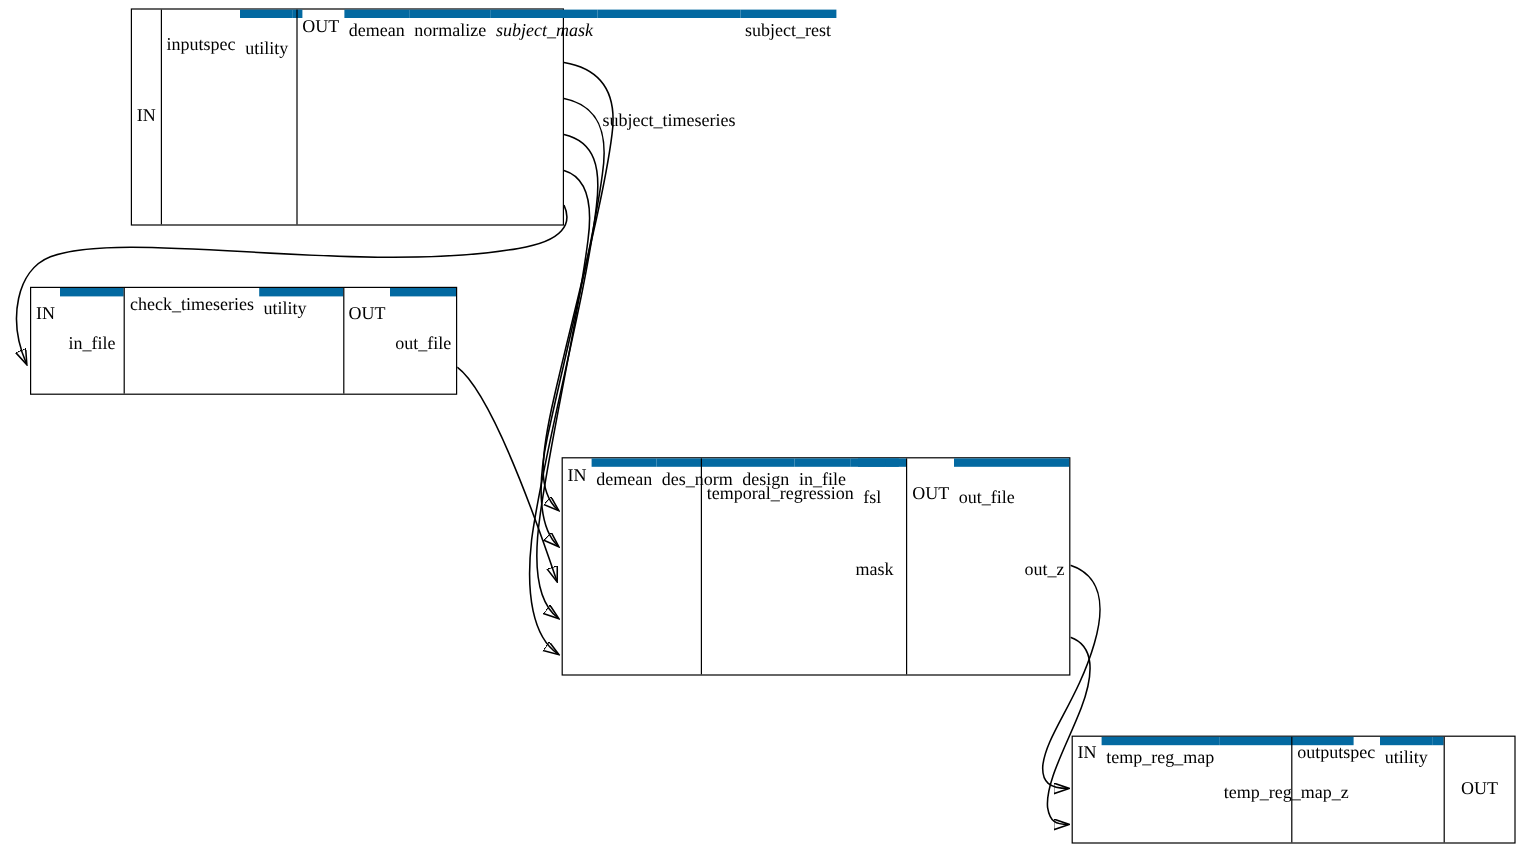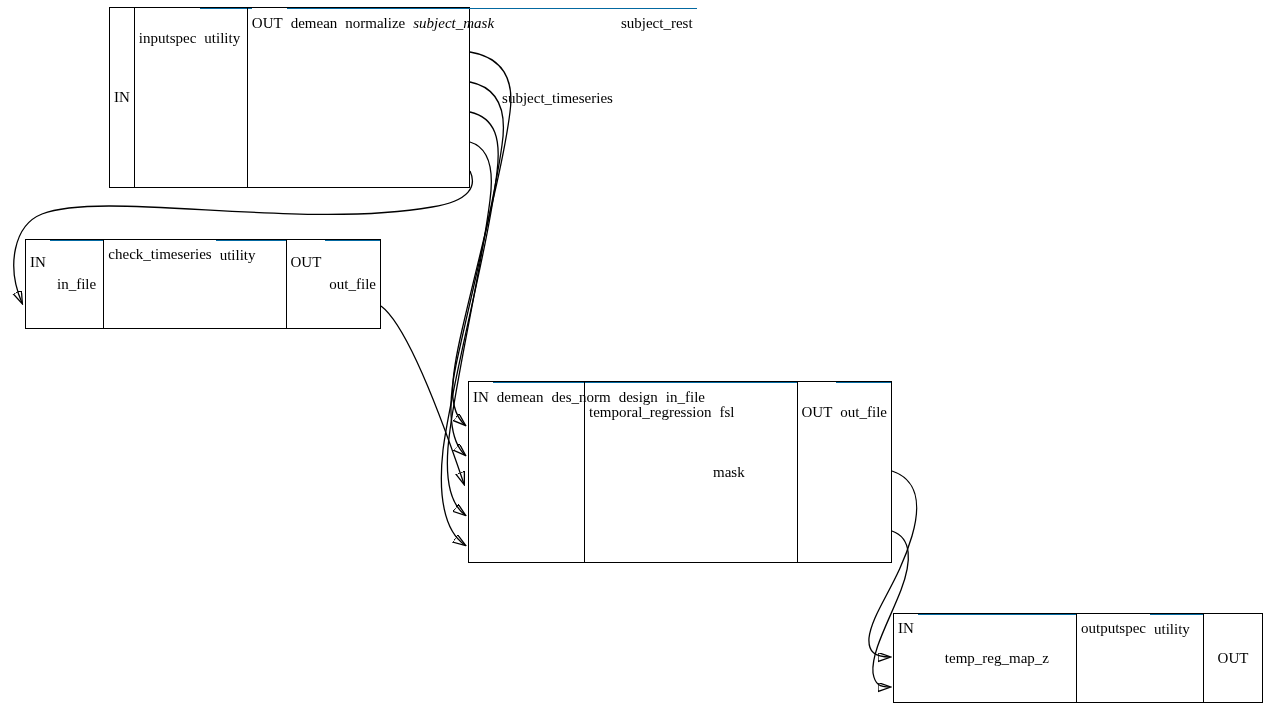--- a/index.html
+++ b/index.html
@@ -46,21 +46,21 @@
   .cell {
     display: flex;
     align-items: center;
     justify-content: center;
     box-sizing: border-box;
     padding: 0 4px;
     white-space: nowrap;
     flex: 0 0 auto;
   }
   .cell + .cell {
-    border-top: 1px solid #0369a1;
+    border-top: 7px solid #0369a1;
   }
   .cell.grow {
     flex: 1 1 auto;
   }
 </style>
 </head>
 <body>
 
 <div class="canvas">
 
@@ -125,26 +125,28 @@
       <div class="cell grow">mask</div>
     </div>
     <div class="col" style="width:220px;">
       <div class="cell" style="height:60px;">temporal_regression</div>
       <div class="cell" style="height:60px;">fsl</div>
       <div class="cell grow"></div>
     </div>
     <div class="col grow" style="flex:1 1 auto;">
       <div class="cell" style="height:60px;">OUT</div>
       <div class="cell" style="height:60px;">out_file</div>
+      <div class="cell grow">out_z</div>
     </div>
   </div>
 
   <div class="node" style="left:893px; top:613px; width:370px; height:90px;">
     <div class="col" style="width:182px;">
       <div class="cell" style="height:29px;">IN</div>
+      <div class="cell" style="height:30px;">temp_reg_map</div>
       <div class="cell grow">temp_reg_map_z</div>
     </div>
     <div class="col" style="width:127px;">
       <div class="cell" style="height:29px;">outputspec</div>
       <div class="cell" style="height:30px;">utility</div>
       <div class="cell grow"></div>
     </div>
     <div class="col grow" style="flex:1 1 auto;">
       <div class="cell grow">OUT</div>
     </div>

